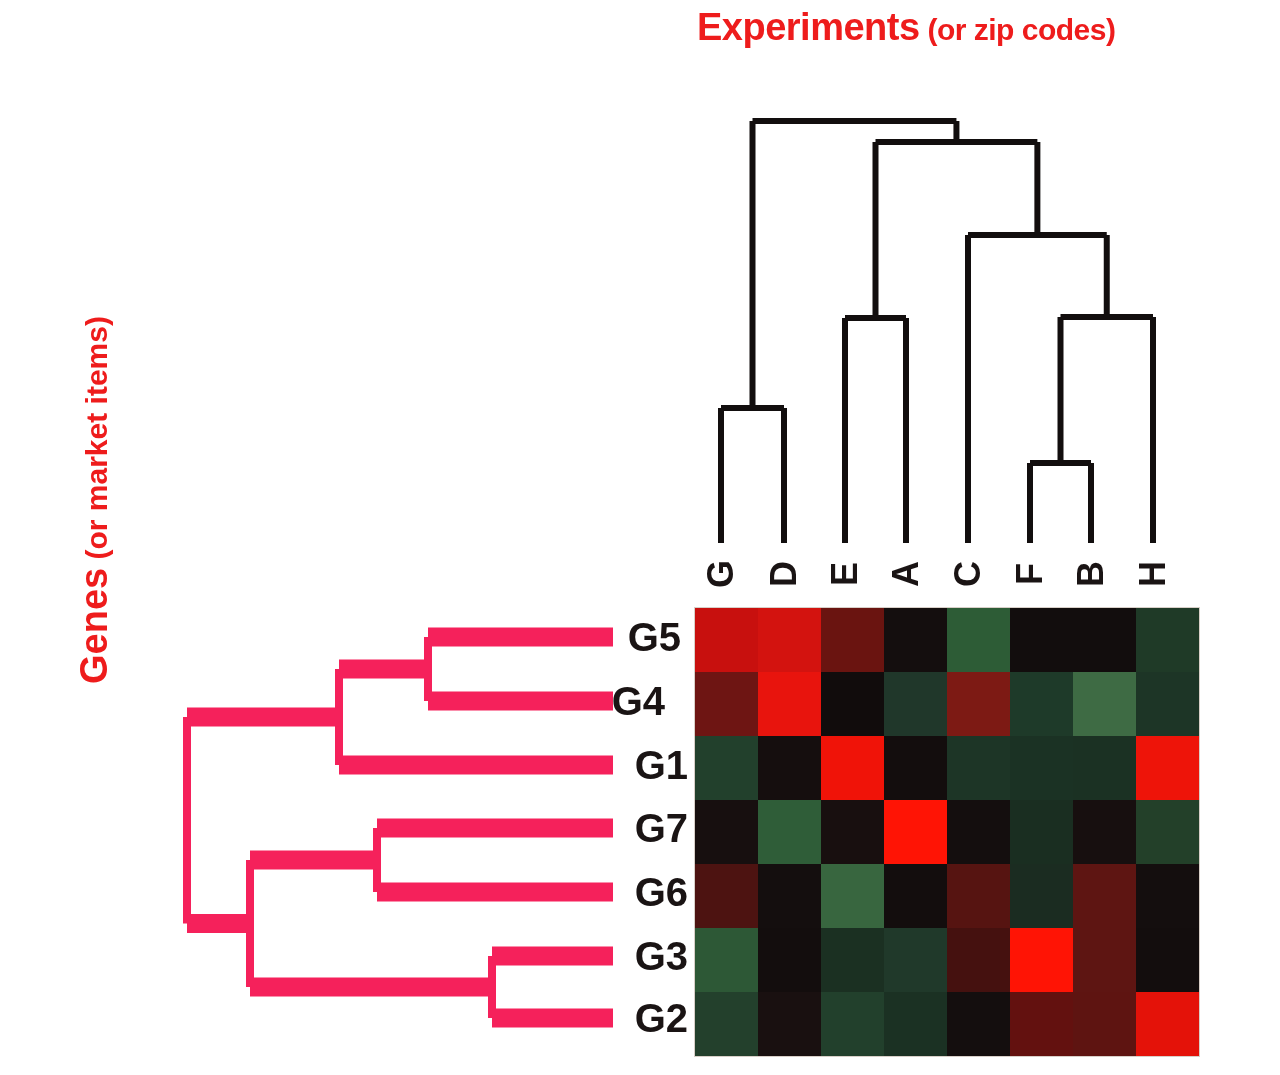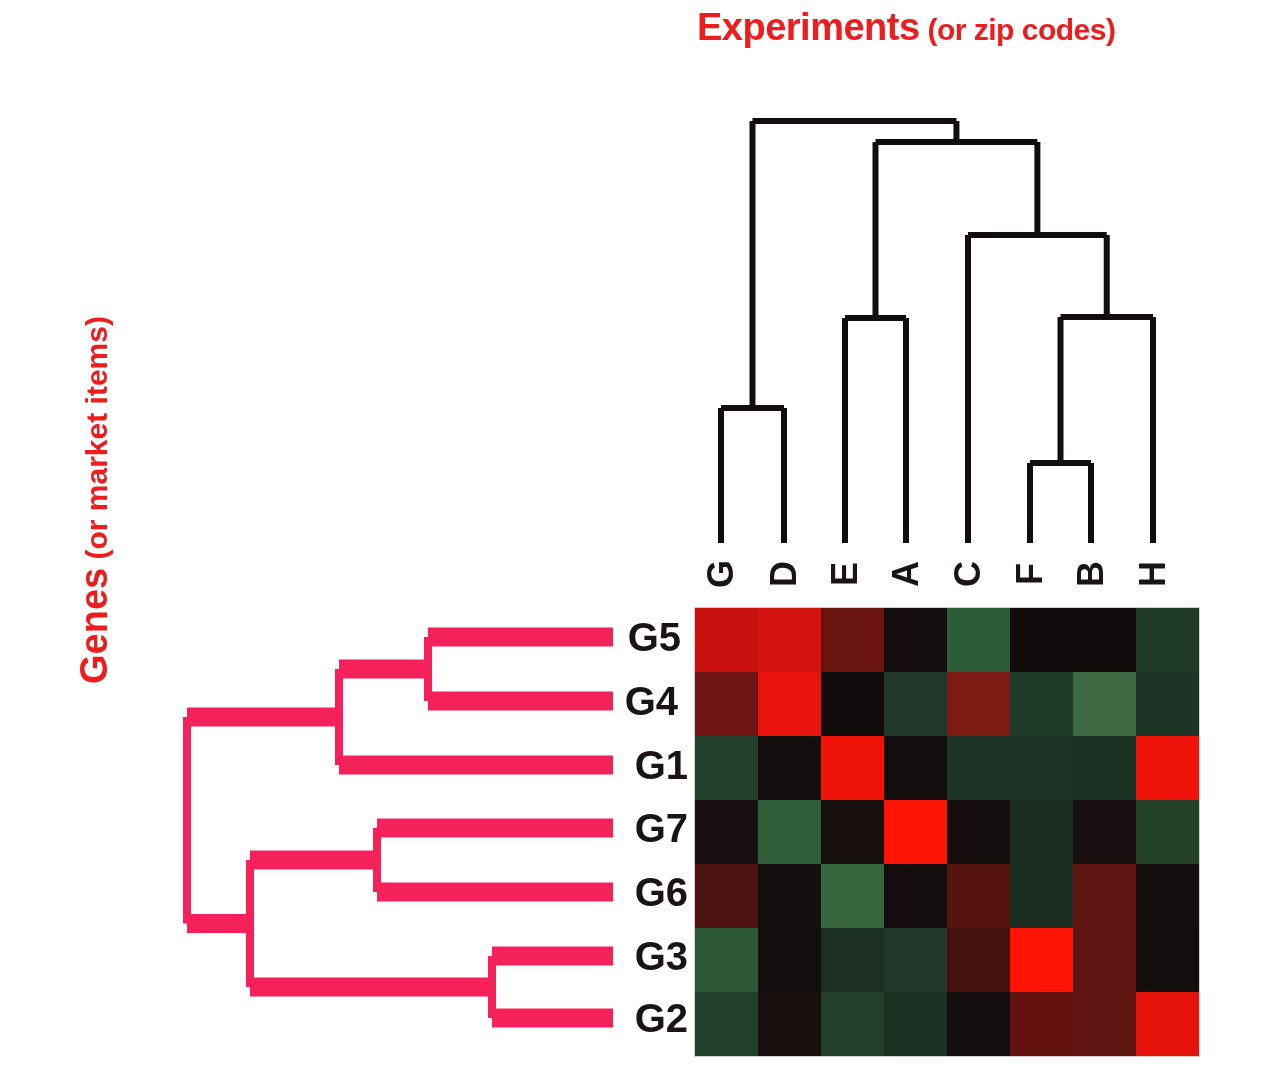--- a/index.html
+++ b/index.html
@@ -175,21 +175,21 @@
       <div class="col-label" style="left: 818px; top: 554px;">E</div>
       <div class="col-label" style="left: 879px; top: 554px;">A</div>
       <div class="col-label" style="left: 941px; top: 554px;">C</div>
       <div class="col-label" style="left: 1003px; top: 554px;">F</div>
       <div class="col-label" style="left: 1064px; top: 554px;">B</div>
       <div class="col-label" style="left: 1126px; top: 554px;">H</div>
     </div>
 
   <div id="row-labels">
       <div class="row-label" style="left: 607px; top: 614px;">G5</div>
-      <div class="row-label" style="left: 604px; top: 678px;">G4</div>
+      <div class="row-label" style="left: 591px; top: 678px;">G4</div>
       <div class="row-label" style="left: 614px; top: 742px;">G1</div>
       <div class="row-label" style="left: 614px; top: 805px;">G7</div>
       <div class="row-label" style="left: 614px; top: 869px;">G6</div>
       <div class="row-label" style="left: 614px; top: 933px;">G3</div>
       <div class="row-label" style="left: 614px; top: 995px;">G2</div>
     </div>
 
   <div id="heatmap">
       <div class="hcell" style="background: rgb(200, 16, 14);"></div>
       <div class="hcell" style="background: rgb(211, 19, 15);"></div>

